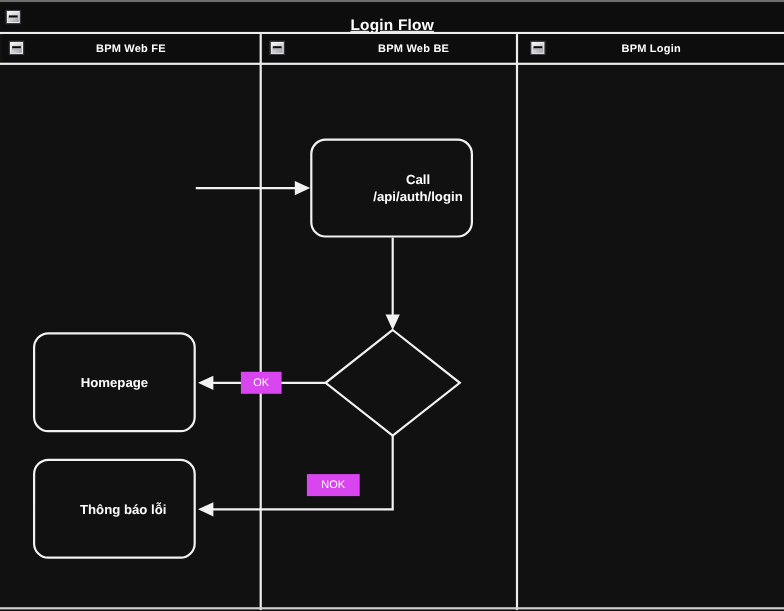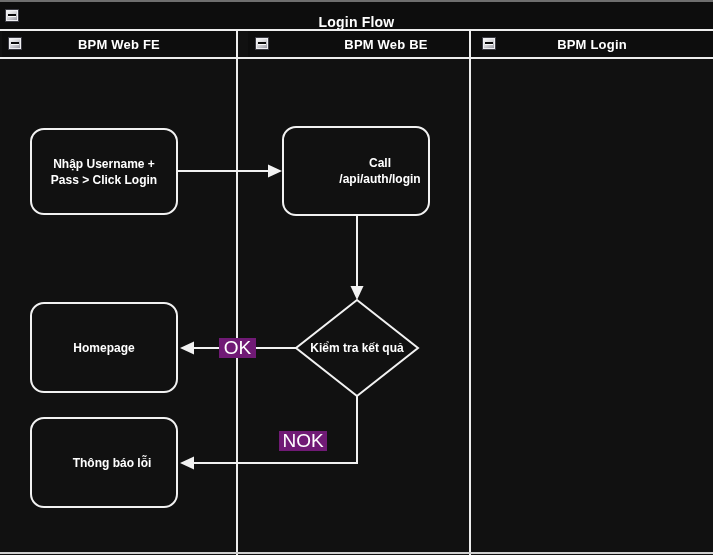--- a/index.html
+++ b/index.html
@@ -14,35 +14,35 @@
   .top-border { position: absolute; left: 0; top: 0; width: 713px; height: 2px; background: #6e6e6e; }
   .bottom-border { position: absolute; left: 0; top: 552px; width: 713px; height: 2px; background: #cfcfcf; }
 
   .pool-title-bar {
     position: absolute; left: 0; top: 2px; width: 713px; height: 27px;
     background: #0d0d0d;
   }
   .pool-title {
     position: absolute; left: 0; top: 6px; width: 100%; height: 27px;
     display: flex; align-items: center; justify-content: center;
-    font-size: 14px; font-weight: bold; letter-spacing: 0.2px;
+    font-size: 14px; font-weight: bold; letter-spacing: 0.2px; text-decoration: underline;
   }
 
   .sep { position: absolute; left: 0; width: 713px; height: 2px; background: #ededed; }
   .sep-title { top: 29px; }
   .sep-header { top: 57px; }
 
   .lane-header {
     position: absolute; top: 31px; height: 26px;
     background: #0d0d0d;
   }
   .lane-label {
     position: absolute; left: 0; top: 0; width: 100%; height: 26px;
     display: flex; align-items: center; justify-content: center;
-    font-size: 13px; font-weight: bold; letter-spacing: 0.2px;
+    font-size: 10px; font-weight: bold; letter-spacing: 0.2px;
   }
 
   .collapse-btn {
     position: absolute;
     width: 14px; height: 13px;
     border: 1px solid #3c3c44;
     background: linear-gradient(145deg, #fdfdfd 0%, #d8d8dc 45%, #8e8e98 100%);
     box-sizing: border-box;
     box-shadow: inset 0 0 0 1px #efeff2;
     cursor: pointer;
@@ -79,23 +79,23 @@
 
   .decision-label {
     position: absolute; left: 296px; top: 337px; width: 122px; height: 22px;
     display: flex; align-items: center; justify-content: center;
     font-size: 12px; font-weight: bold;
     pointer-events: none;
   }
 
   .edge-label {
     position: absolute;
-    background: #701a75;
+    background: #d946ef;
     display: flex; align-items: center; justify-content: center;
-    font-size: 19px; font-weight: 400;
+    font-size: 10px; font-weight: 400;
   }
   .edge-label-ok  { left: 219px; top: 338px; width: 37px; height: 20px; }
   .edge-label-nok { left: 279px; top: 431px; width: 48px; height: 20px; }
 </style>
 </head>
 <body>
 
 <div class="stage">
 
   <div class="top-border"></div>
@@ -107,21 +107,21 @@
     <span class="pool-title">Login Flow</span>
   </div>
   <div class="sep sep-title"></div>
 
   <div class="lane-header" style="left:2px; width:234px;">
     <span class="collapse-btn" style="left:6px; top:6px;">
       <span class="minus"></span>
     </span>
     <span class="lane-label">BPM Web FE</span>
   </div>
-  <div class="lane-header" style="left:248px; width:276px;">
+  <div class="lane-header" style="left:238px; width:276px;">
     <span class="collapse-btn" style="left:7px; top:6px;">
       <span class="minus"></span>
     </span>
     <span class="lane-label">BPM Web BE</span>
   </div>
   <div class="lane-header" style="left:471px; width:242px;">
     <span class="collapse-btn" style="left:11px; top:6px;">
       <span class="minus"></span>
     </span>
     <span class="lane-label">BPM Login</span>
@@ -143,30 +143,25 @@
       <polygon points="357,300 350.5,286 363.5,286"></polygon>
       <polygon points="180,348 194,341.5 194,354.5"></polygon>
       <polygon points="180,463 194,456.5 194,469.5"></polygon>
     </g>
     <polygon points="357,300 418,348 357,396 296,348" fill="#111111" stroke="#f2f2f2" stroke-width="2" style="pointer-events:auto; cursor:pointer;"></polygon>
   </svg>
 
   <div class="edge-label edge-label-ok">OK</div>
   <div class="edge-label edge-label-nok">NOK</div>
 
-  <div class="node node-fe-input">
-    <span>Nhập Username +</span>
-    <span>Pass &gt; Click Login</span>
-  </div>
   <div class="node node-be-call">
     <span>Call /api/auth/login</span>
   </div>
   <div class="node node-fe-home">
     <span>Homepage</span>
   </div>
   <div class="node node-fe-error">
     <span>Thông báo lỗi</span>
   </div>
 
-  <div class="decision-label">Kiểm tra kết quả</div>
 
   <div class="bottom-border"></div>
 </div>
 
 </body></html>

